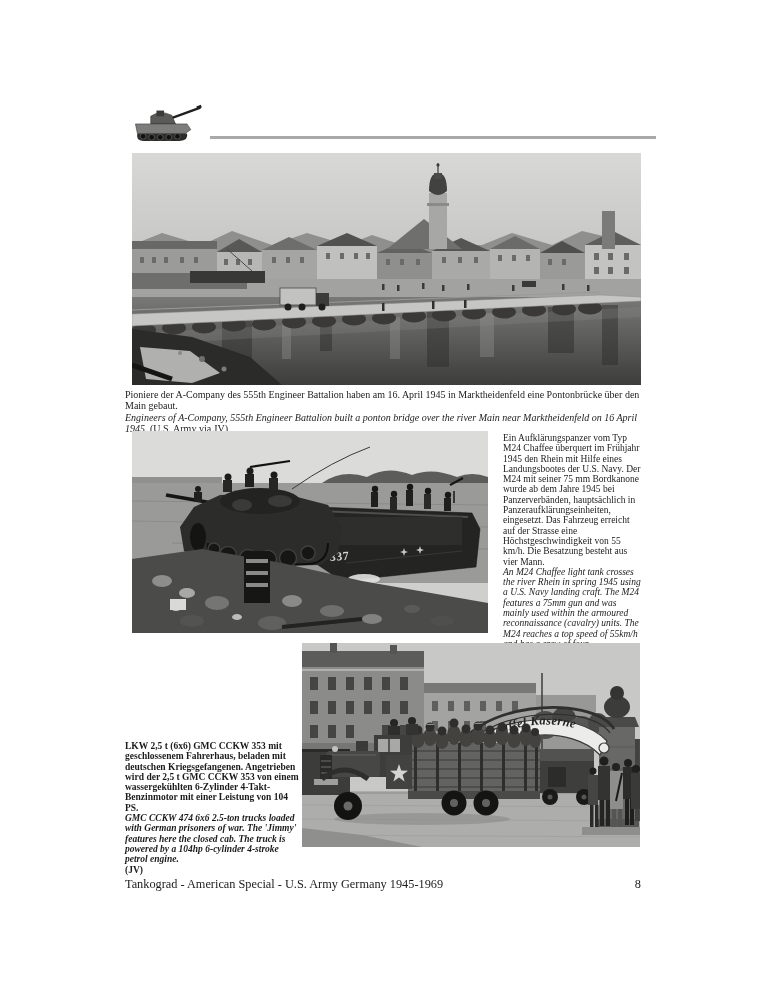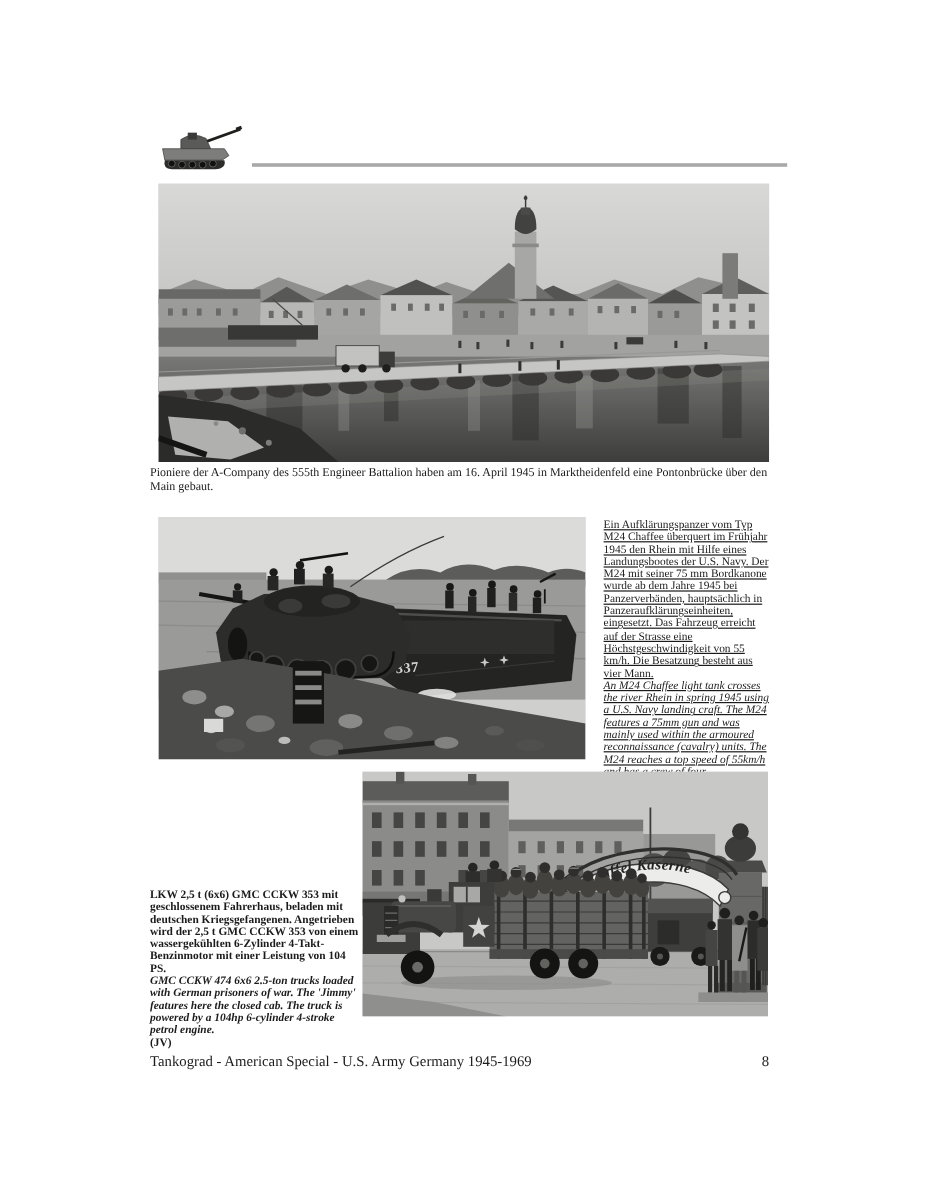--- a/index.html
+++ b/index.html
@@ -15,21 +15,21 @@
   .photo { position:absolute; overflow:hidden; background:#cfcfcd; }
   .photo svg { display:block; width:100%; height:100%; }
   .photo-bridge { left:132px; top:153px; width:509px; height:232px; }
   .photo-m24    { left:132px; top:431px; width:356px; height:202px; }
   .photo-truck  { left:302px; top:643px; width:338px; height:204px; }
 
   .caption { left:125px; top:389px; width:518px; font-size:10px; line-height:11.4px; }
   .caption em { font-style:italic; }
 
   .col { font-size:9.5px; line-height:10.3px; }
-  .col-right { left:503px; top:433px; width:140px;text-decoration:underline; }
+  .col-right { left:503px; top:433px; width:140px; }
   .col-left  { left:125px; top:741px; width:178px;font-weight:bold; }
   .col .de { display:block; }
   .col .en { display:block; font-style:italic; }
   .col .credit { display:block; font-style:normal; }
 
   .footer { left:125px; top:857px; width:516px; display:flex; justify-content:space-between; font-size:12.3px;margin-top:20px; }
 
   svg text { font-family:"Liberation Serif", serif; }
 </style>
 </head>
@@ -207,20 +207,21 @@
       <polygon points="8,194 58,198 88,220 60,230 14,226" fill="#b0b0ae"></polygon>
       <circle cx="70" cy="206" r="3" fill="#6f6f6d"></circle>
         <circle cx="92" cy="216" r="2.5" fill="#7c7c7a"></circle>
         <circle cx="48" cy="200" r="2" fill="#8a8a88"></circle>
       <line x1="0" y1="212" x2="40" y2="226" stroke="#151513" stroke-width="5"></line>
     </svg>
   </figure>
 
   <div class="abs caption">
     <div>Pioniere der A-Company des 555th Engineer Battalion haben am 16. April 1945 in Marktheidenfeld eine Pontonbrücke über den Main gebaut.</div>
+    <div><em>Engineers of A-Company, 555th Engineer Battalion built a ponton bridge over the river Main near Marktheidenfeld on 16 April 1945.</em><span> (U.S. Army via JV)</span></div>
   </div>
 
   <figure class="photo photo-m24">
     <svg viewBox="0 0 356 202" preserveAspectRatio="none">
       <defs>
         <linearGradient id="p2water" x1="0" y1="0" x2="0" y2="1">
           <stop offset="0" stop-color="#a8a8a6"></stop>
             <stop offset="1" stop-color="#84848
 2"></stop>
         </linearGradient>

